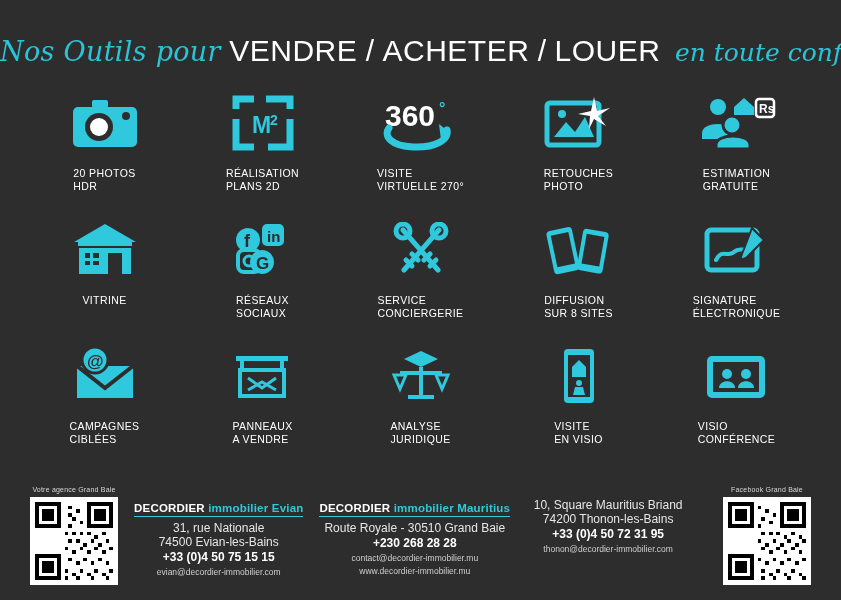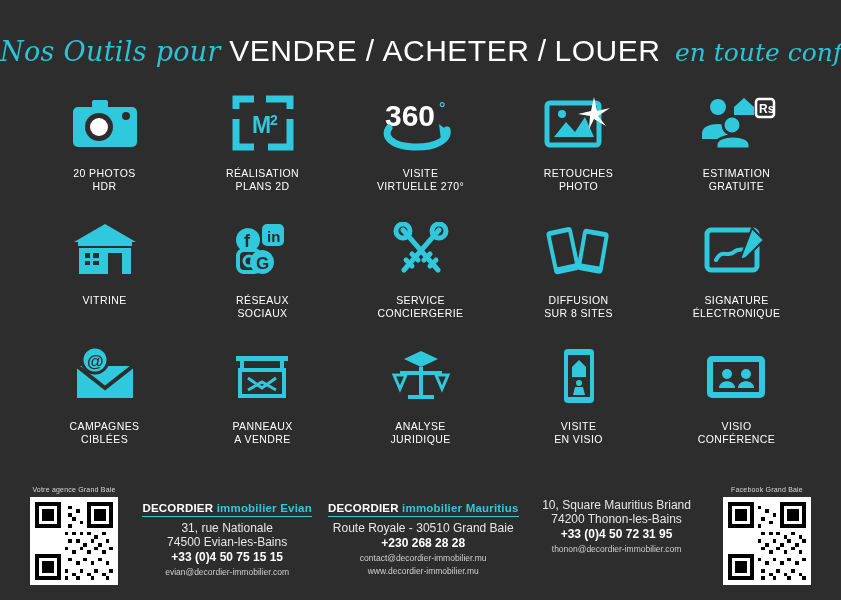--- a/index.html
+++ b/index.html
@@ -64,21 +64,20 @@
     height: 70px;
     display: flex;
     align-items: center;
     justify-content: center;
   }
   .cell-label {
     margin-top: 9px;
     color: #ffffff;
     font-size: 10.5px;
     line-height: 13px;
-    text-align: center;
     letter-spacing: 0.4px;
   }
   .cell-label .l2 { display: block; }
   
   .footer {
     position: absolute;
     left: 0; right: 0; bottom: 0;
     height: 120px;
     display: flex;
     align-items: flex-start;
@@ -102,21 +101,21 @@
     position: relative;
     padding: 5px;
   }
   .qr canvas, .qr .qrgrid {
     width: 78px; height: 78px;
     display: block;
   }
   .agencies {
     flex: 1 1 auto;
     display: flex;
-    justify-content: center;
+    justify-content: flex-start;
     padding-top: 12px;
   }
   .agency {
     text-align: center;
     padding: 0 8px;
     min-width: 180px;
   }
   .agency-name {
     color: #2fc8dc;
     font-size: 11.5px;

